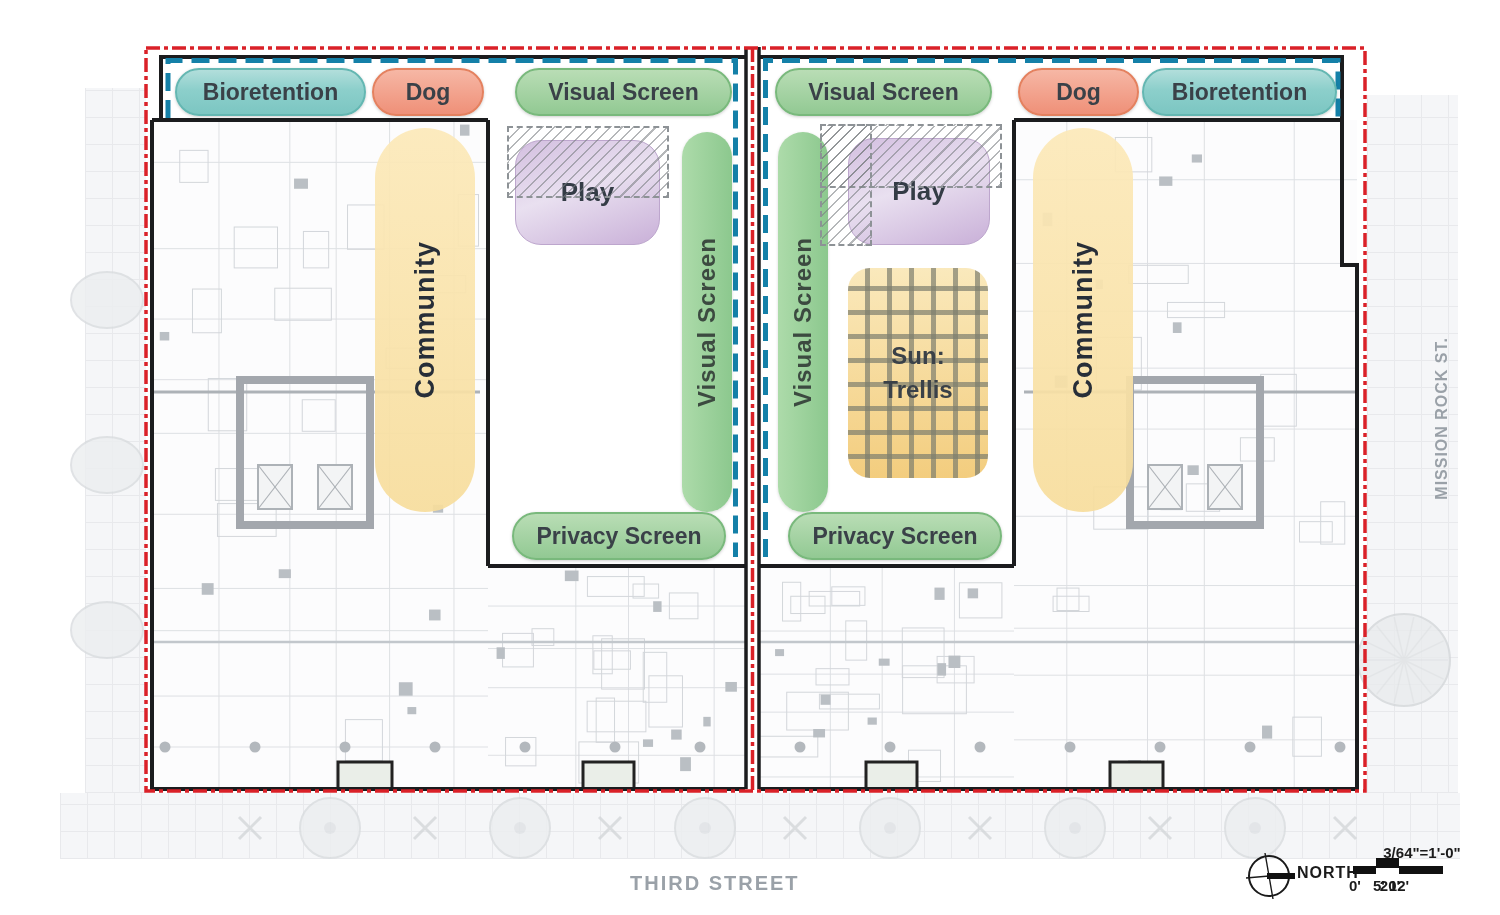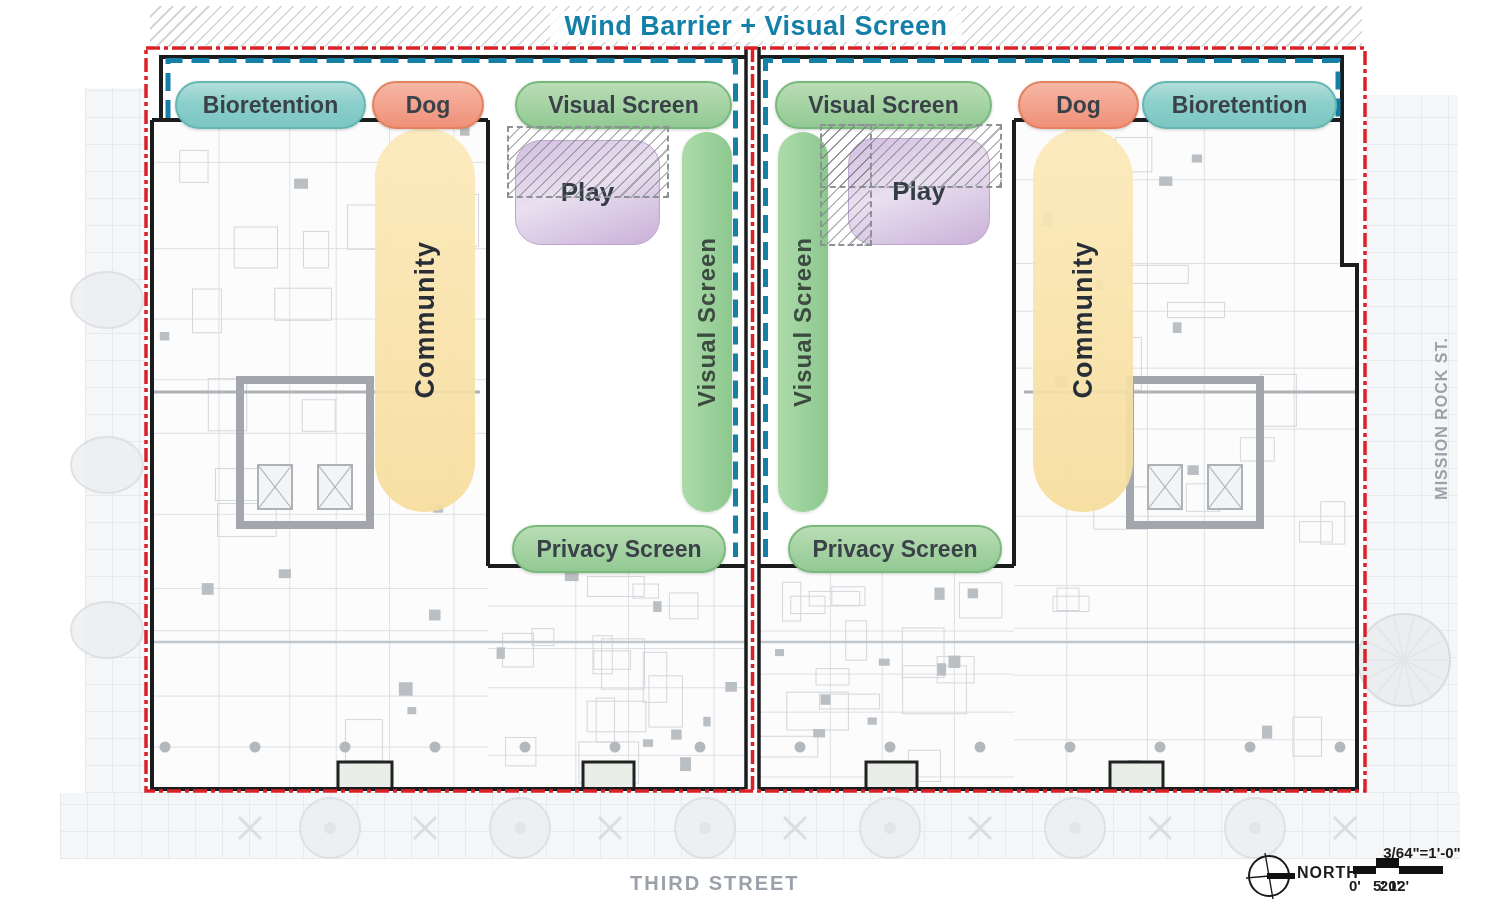--- a/index.html
+++ b/index.html
@@ -26,21 +26,21 @@
   #plan-svg{position:absolute;left:0;top:0;z-index:2;pointer-events:none;}
   
   #hatch-band{left:150px;top:6px;width:1212px;height:41px;z-index:3;
     background:repeating-linear-gradient(135deg,transparent 0 7px,rgba(160,163,166,.45) 7px 8.5px);
     display:flex;align-items:center;justify-content:center;}
   #title{font-size:27px;font-weight:bold;color:var(--title-teal,#1480a8);
     background:rgba(255,255,255,.82);padding:0 14px;letter-spacing:.5px;}
   
   .pill{position:absolute;height:44px;border-radius:24px;display:flex;align-items:center;
     justify-content:center;font-size:23px;font-weight:bold;color:#3a4148;z-index:4;
-    box-shadow:0 1px 3px rgba(60,60,60,.25);margin-top:13px;}
+    box-shadow:0 1px 3px rgba(60,60,60,.25);}
   .teal{background:linear-gradient(180deg,#b2dedb 0%,#8ccfcb 45%,#7cc6c2 100%);border:2px solid #64b7b2;}
   .salmon{background:linear-gradient(180deg,#f6b7a5,#ef9078);border:2px solid #e4815f;}
   .green{background:linear-gradient(180deg,#b9ddb5,#92c993);border:2px solid #79b97c;}
   #pill-bio-l{left:175px;top:68px;width:187px;}
   #pill-dog-l{left:372px;top:68px;width:108px;}
   #pill-vs-l{left:515px;top:68px;width:213px;}
   #pill-vs-r{left:775px;top:68px;width:213px;}
   #pill-dog-r{left:1018px;top:68px;width:117px;}
   #pill-bio-r{left:1142px;top:68px;width:191px;}
   #pill-priv-l{left:512px;top:512px;width:210px;}
@@ -361,23 +361,20 @@
       <path d="M168,118 V60.5 H735.5 V557"></path>
       <path d="M765.5,557 V60.5 H1338 V118"></path>
     </g>
 
     <g stroke="#da2128" stroke-width="3.5" fill="none" stroke-dasharray="14 4 4 4">
       <path d="M146,48 H1365 V791 H146 Z"></path>
       <line x1="752.5" y1="48" x2="752.5" y2="791"></line>
     </g>
   </svg>
 
-  <div class="abs" id="hatch-band">
-    <span id="title">Wind Barrier + Visual Screen</span>
-  </div>
 
   <div class="pill teal" id="pill-bio-l">
       <span>Bioretention</span>
     </div>
   <div class="pill salmon" id="pill-dog-l">
       <span>Dog</span>
     </div>
   <div class="pill green" id="pill-vs-l">
       <span>Visual Screen</span>
     </div>
@@ -395,20 +392,26 @@
       <span>Play</span>
     </div>
   <div class="hatch" id="hatch-play-l"></div>
   <div class="play" id="play-r">
       <span>Play</span>
     </div>
   <div class="hatch" id="hatch-play-r-top"></div>
   <div class="hatch" id="hatch-play-r-left"></div>
 
 
+  <div id="trellis">
+    <div class="zone-label">
+      <span>Sun:</span>
+      <span>Trellis</span>
+    </div>
+  </div>
 
   <div class="vbar" id="vs-side-l">
       <span class="vlabel">Visual Screen</span>
     </div>
   <div class="vbar" id="vs-side-r">
       <span class="vlabel">Visual Screen</span>
     </div>
 
   <div class="community" id="community-l">
       <span class="vlabel">Community</span>

